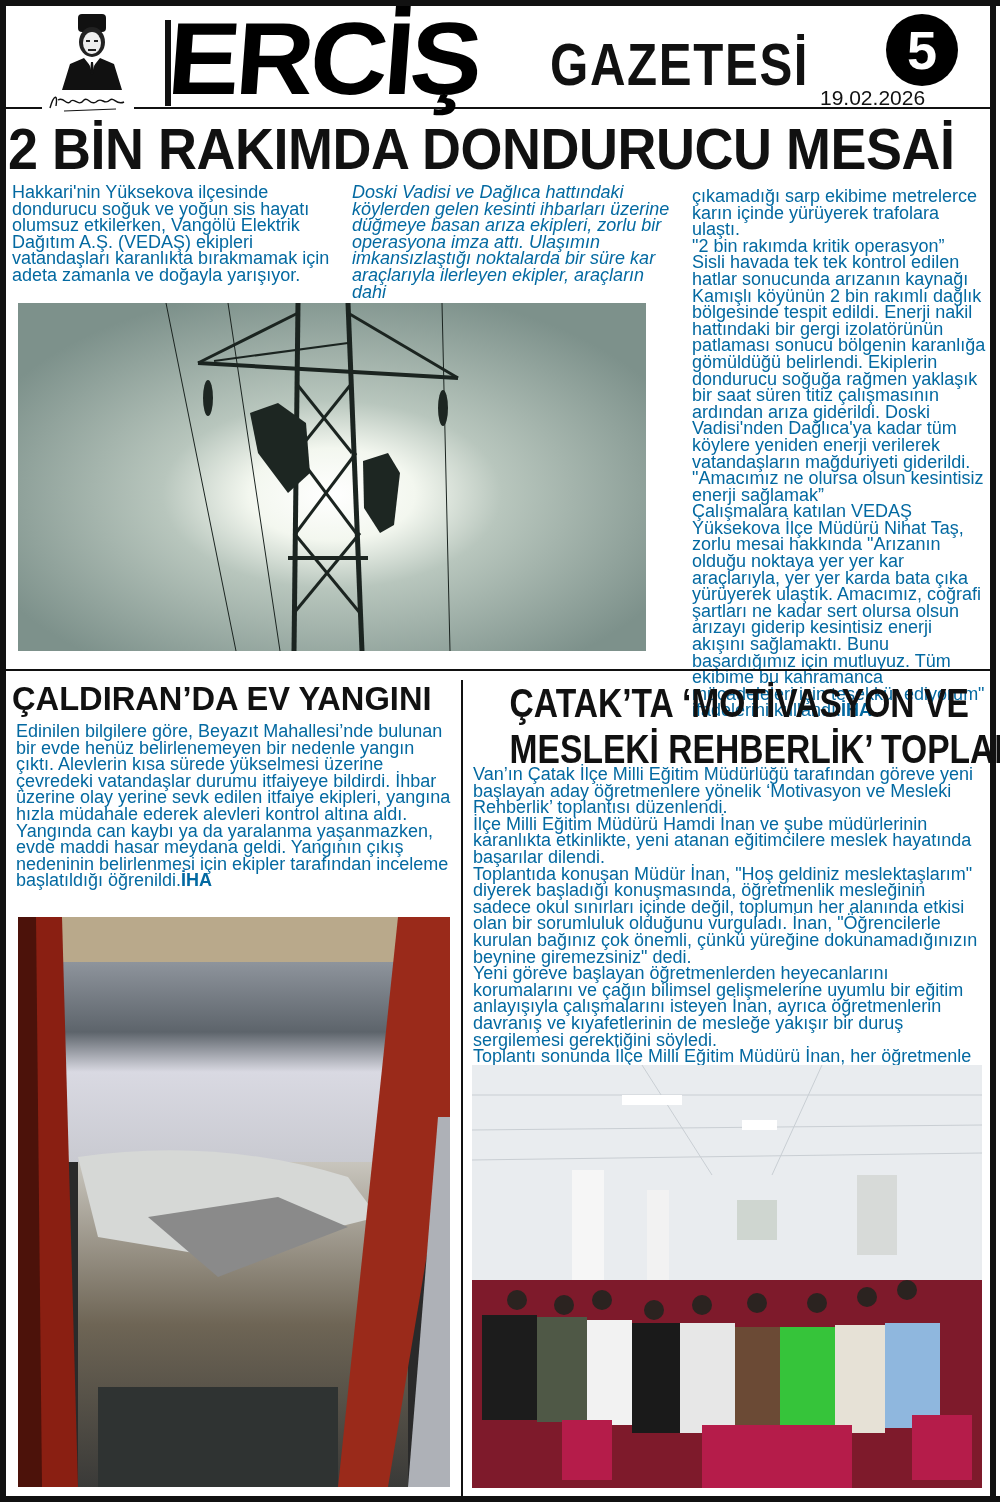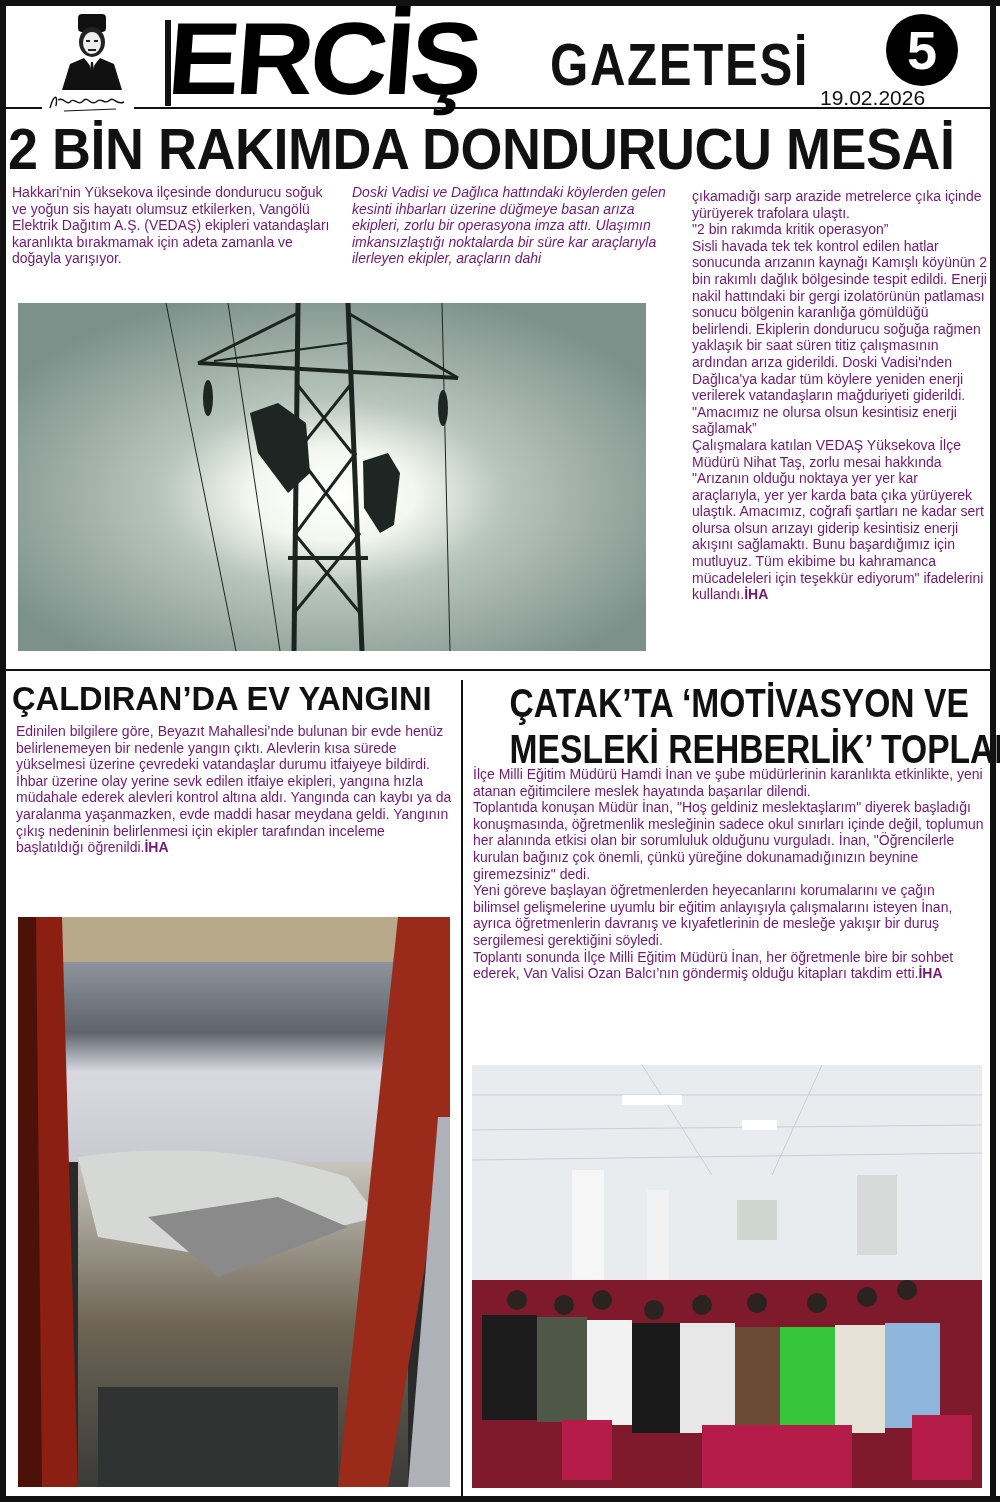--- a/index.html
+++ b/index.html
@@ -22,21 +22,21 @@
   .logo-sub { position: absolute; left: 550px; top: 30px; font-family: "Liberation Sans Narrow", "Liberation Sans", sans-serif; font-weight: 700;
               font-size: 60px; letter-spacing: 2px; line-height: 70px; color: #111; transform: scaleX(0.82); transform-origin: left top; }
   .issue-circle { position: absolute; left: 886px; top: 14px; width: 72px; height: 72px; border-radius: 50%; background: #000;
                   color: #fff; font-weight: 700; font-size: 54px; line-height: 72px; text-align: center; }
   .issue-date { position: absolute; left: 820px; top: 87px; font-size: 21px; line-height: 22px; color: #111; }
 
   
   .headline { position: absolute; left: 8px; top: 116px; width: 976px; font-weight: 700; font-size: 58px; line-height: 66px;
               letter-spacing: -0.5px; white-space: nowrap; color: #111; transform: scaleX(0.93); transform-origin: left top; }
 
-  .text { font-size: 14px; line-height: 16.6px; color: #701a75; }
+  .text { font-size: 18px; line-height: 16.6px; color: #0369a1; }
   .col1 { position: absolute; left: 12px; top: 184px; width: 320px; }
   .col2 { position: absolute; left: 352px; top: 184px; width: 320px; font-style: italic; }
   .col3 { position: absolute; left: 692px; top: 188px; width: 296px; }
   .col3 p, .col1 p, .col2 p { margin: 0; }
   .iha { font-weight: 700; }
 
   .photo { position: absolute; overflow: hidden; }
   .photo svg { display: block; width: 100%; height: 100%; }
   .photo-tower { left: 18px; top: 303px; width: 628px; height: 348px; }
   .photo-fire { left: 18px; top: 917px; width: 432px; height: 570px; }
@@ -91,21 +91,21 @@
 
 <section>
   <h1 class="headline">2 BİN RAKIMDA DONDURUCU MESAİ</h1>
   <div class="col1 text">
     <p>Hakkari'nin Yüksekova ilçesinde dondurucu soğuk ve yoğun sis hayatı olumsuz etkilerken, Vangölü Elektrik Dağıtım A.Ş. (VEDAŞ) ekipleri vatandaşları karanlıkta bırakmamak için adeta zamanla ve doğayla yarışıyor.</p>
   </div>
   <div class="col2 text">
     <p>Doski Vadisi ve Dağlıca hattındaki köylerden gelen kesinti ihbarları üzerine düğmeye basan arıza ekipleri, zorlu bir operasyona imza attı. Ulaşımın imkansızlaştığı noktalarda bir süre kar araçlarıyla ilerleyen ekipler, araçların dahi</p>
   </div>
   <div class="col3 text">
-    <p>çıkamadığı sarp arazide metrelerce çıka içinde yürüyerek trafolara ulaştı.</p>
+    <p>çıkamadığı sarp ekibime metrelerce karın içinde yürüyerek trafolara ulaştı.</p>
     <p>"2 bin rakımda kritik operasyon”</p>
     <p>Sisli havada tek tek kontrol edilen hatlar sonucunda arızanın kaynağı Kamışlı köyünün 2 bin rakımlı dağlık bölgesinde tespit edildi. Enerji nakil hattındaki bir gergi izolatörünün patlaması sonucu bölgenin karanlığa gömüldüğü belirlendi. Ekiplerin dondurucu soğuğa rağmen yaklaşık bir saat süren titiz çalışmasının ardından arıza giderildi. Doski Vadisi'nden Dağlıca'ya kadar tüm köylere yeniden enerji verilerek vatandaşların mağduriyeti giderildi.</p>
     <p>"Amacımız ne olursa olsun kesintisiz enerji sağlamak”</p>
     <p><span>Çalışmalara katılan VEDAŞ Yüksekova İlçe Müdürü Nihat Taş, zorlu mesai hakkında "Arızanın olduğu noktaya yer yer kar araçlarıyla, yer yer karda bata çıka yürüyerek ulaştık. Amacımız, coğrafi şartları ne kadar sert olursa olsun arızayı giderip kesintisiz enerji akışını sağlamaktı. Bunu başardığımız için mutluyuz. Tüm ekibime bu kahramanca mücadeleleri için teşekkür ediyorum" ifadelerini kullandı.</span><span class="iha">İHA</span></p>
   </div>
   <div class="photo photo-tower" aria-label="Workers climbing electricity pylon against the sun">
     <svg viewBox="0 0 628 348" preserveAspectRatio="none">
       <defs>
         <radialGradient id="sun" cx="0.5" cy="0.55" r="0.6">
           <stop offset="0" stop-color="#ffffff"></stop>
@@ -180,20 +180,21 @@
     </svg>
   </div>
 </section>
 
 <section>
   <h2 class="head3">
     <span>ÇATAK’TA ‘MOTİVASYON VE</span><br>
     <span>MESLEKİ REHBERLİK’ TOPLANTISI</span>
   </h2>
   <div class="col5 text">
+    <p>Van’ın Çatak İlçe Milli Eğitim Müdürlüğü tarafından göreve yeni başlayan aday öğretmenlere yönelik ‘Motivasyon ve Mesleki Rehberlik’ toplantısı düzenlendi.</p>
     <p>İlçe Milli Eğitim Müdürü Hamdi İnan ve şube müdürlerinin karanlıkta etkinlikte, yeni atanan eğitimcilere meslek hayatında başarılar dilendi.</p>
     <p>Toplantıda konuşan Müdür İnan, "Hoş geldiniz meslektaşlarım" diyerek başladığı konuşmasında, öğretmenlik mesleğinin sadece okul sınırları içinde değil, toplumun her alanında etkisi olan bir sorumluluk olduğunu vurguladı. İnan, "Öğrencilerle kurulan bağınız çok önemli, çünkü yüreğine dokunamadığınızın beynine giremezsiniz" dedi.</p>
     <p>Yeni göreve başlayan öğretmenlerden heyecanlarını korumalarını ve çağın bilimsel gelişmelerine uyumlu bir eğitim anlayışıyla çalışmalarını isteyen İnan, ayrıca öğretmenlerin davranış ve kıyafetlerinin de mesleğe yakışır bir duruş sergilemesi gerektiğini söyledi.</p>
     <p><span>Toplantı sonunda İlçe Milli Eğitim Müdürü İnan, her öğretmenle bire bir sohbet ederek, Van Valisi Ozan Balcı’nın göndermiş olduğu kitapları takdim etti.</span><span class="iha">İHA</span></p>
   </div>
   <div class="photo photo-meeting" aria-label="Teachers seated in a conference hall">
     <svg viewBox="0 0 510 423" preserveAspectRatio="none">
       <rect width="510" height="423" fill="#e9ecef"></rect>
       <g stroke="#c9ced3" stroke-width="1">
         <line x1="0" y1="30" x2="510" y2="30"></line>

